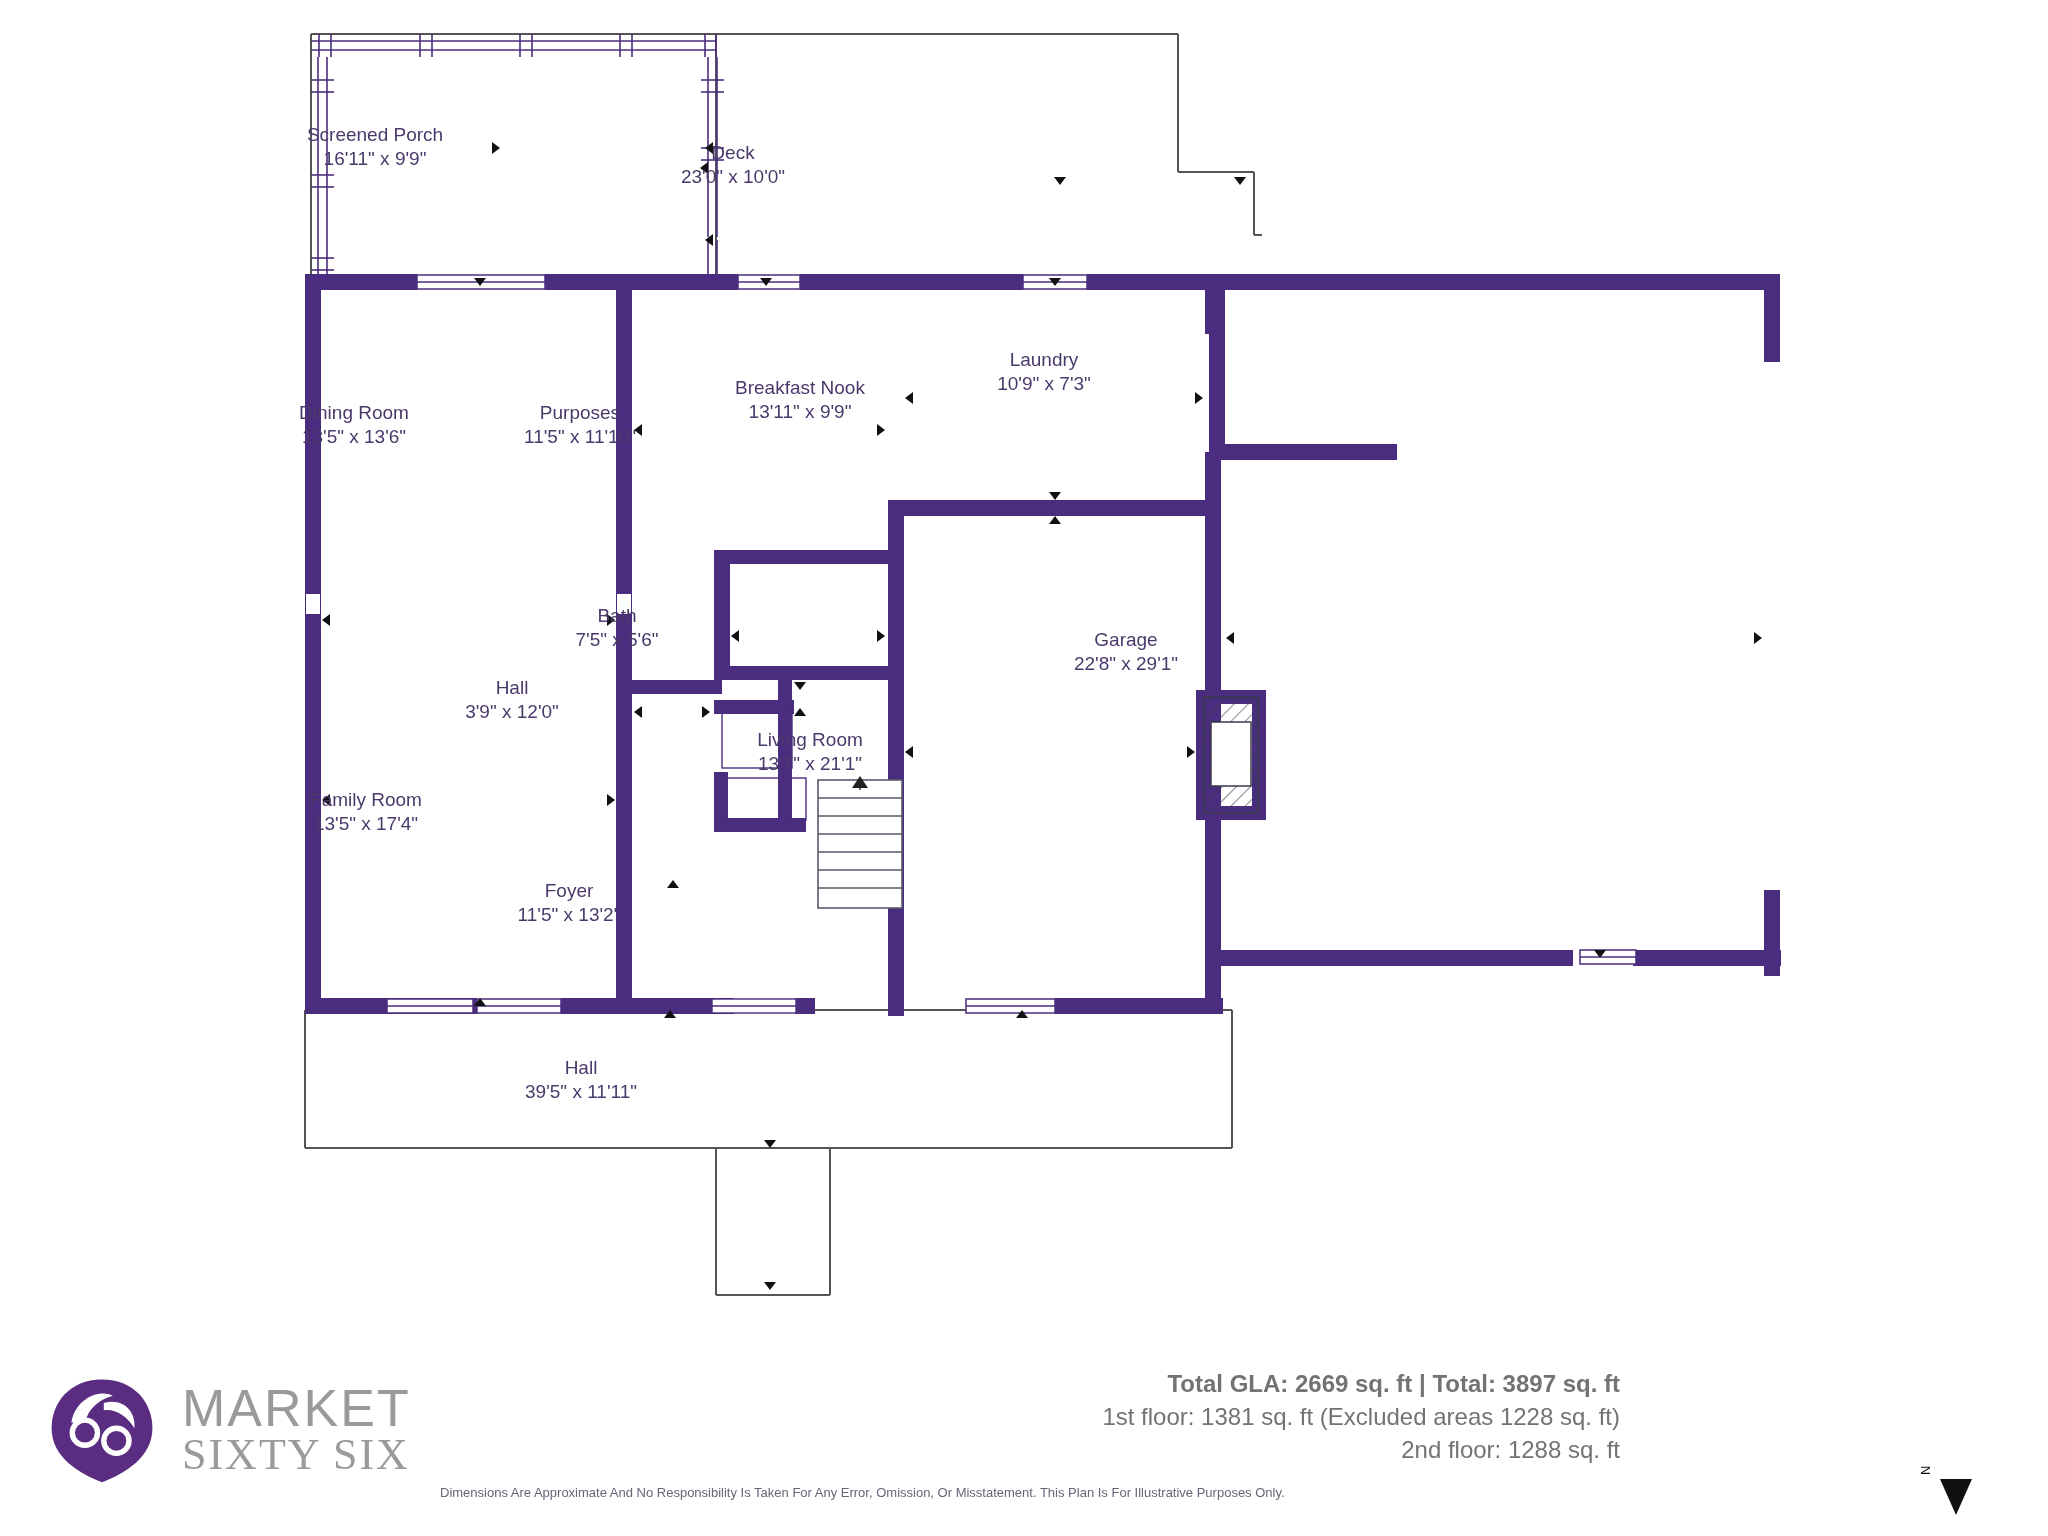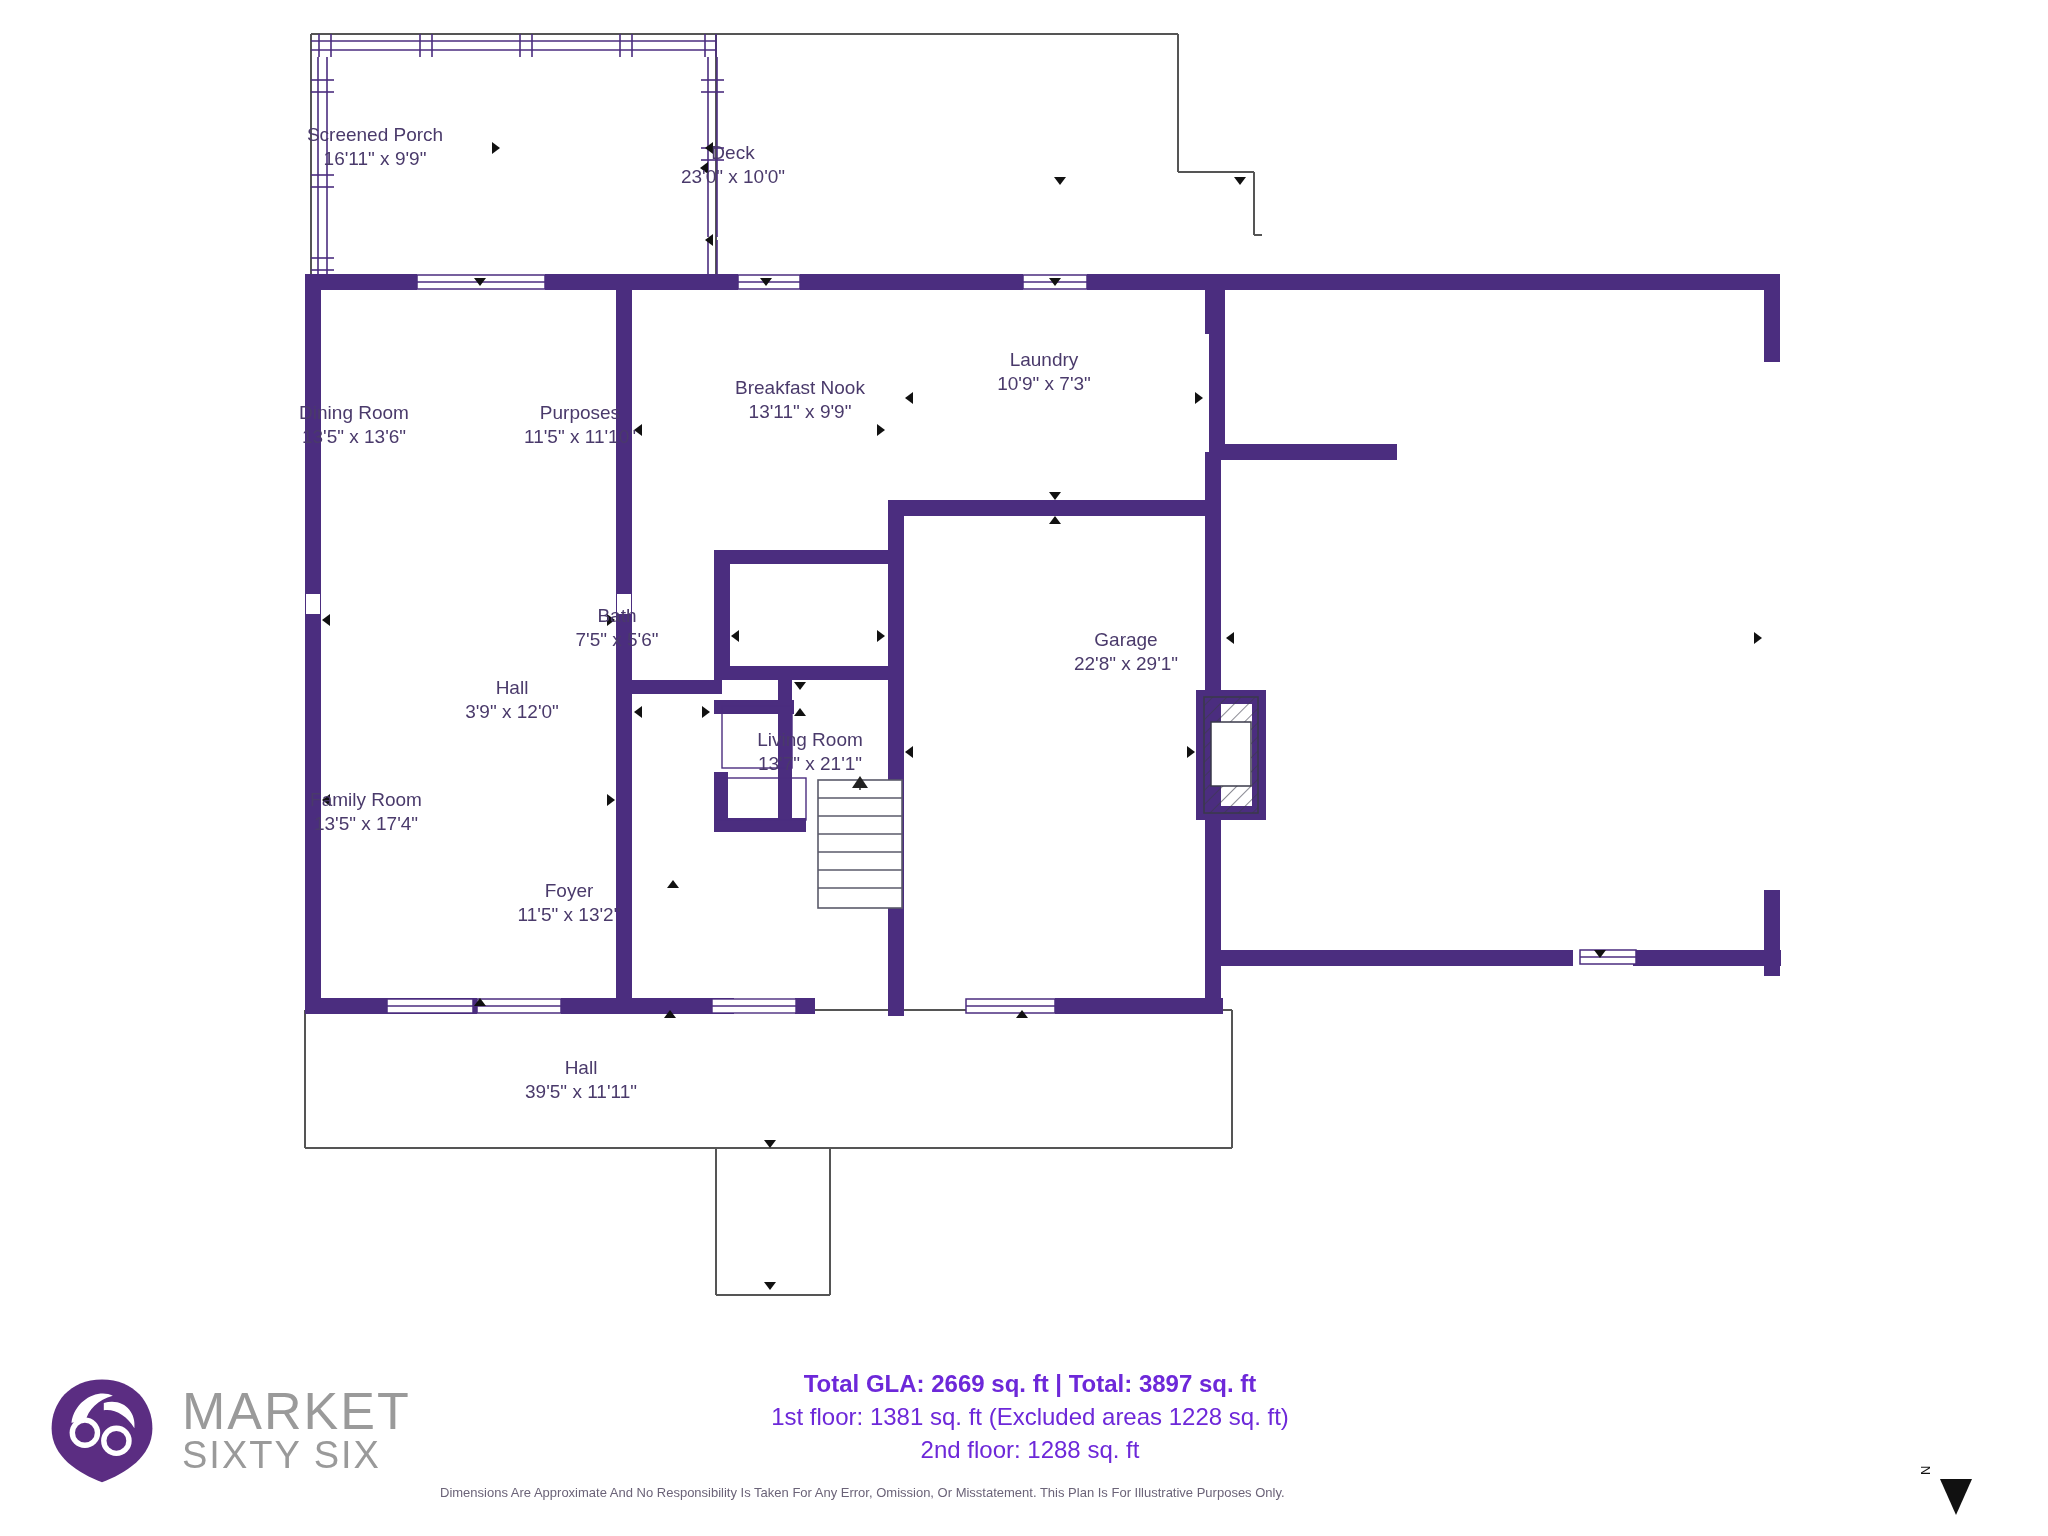--- a/index.html
+++ b/index.html
@@ -71,34 +71,34 @@
     justify-content: center;
   }
   #logo-line1 {
     font-size: 52px;
     letter-spacing: 2px;
     color: #9a9a9a;
     font-family: "Liberation Sans", sans-serif;
     line-height: 0.98;
   }
   #logo-line2 {
-    font-size: 38px;
+    font-size: 44px;
     letter-spacing: 2px;
     color: #9a9a9a;
-    font-family: Liberation Sans, sans-serif;
+    font-family: Liberation Serif, serif;
     line-height: 1.0;
   }
 
   #summary {
     position: absolute;
     left: 440px;
     top: 12px;
     width: 1180px;
-    text-align: center;
-    color: #6d28d9;
+    text-align: right;
+    color: #737373;
   }
   #summary .sum-total {
     font-size: 24px;
     font-weight: bold;
     line-height: 1.38;
     font-family: "Liberation Sans", sans-serif;
   }
   #summary .sum-line {
     font-size: 24px;
     line-height: 1.38;

